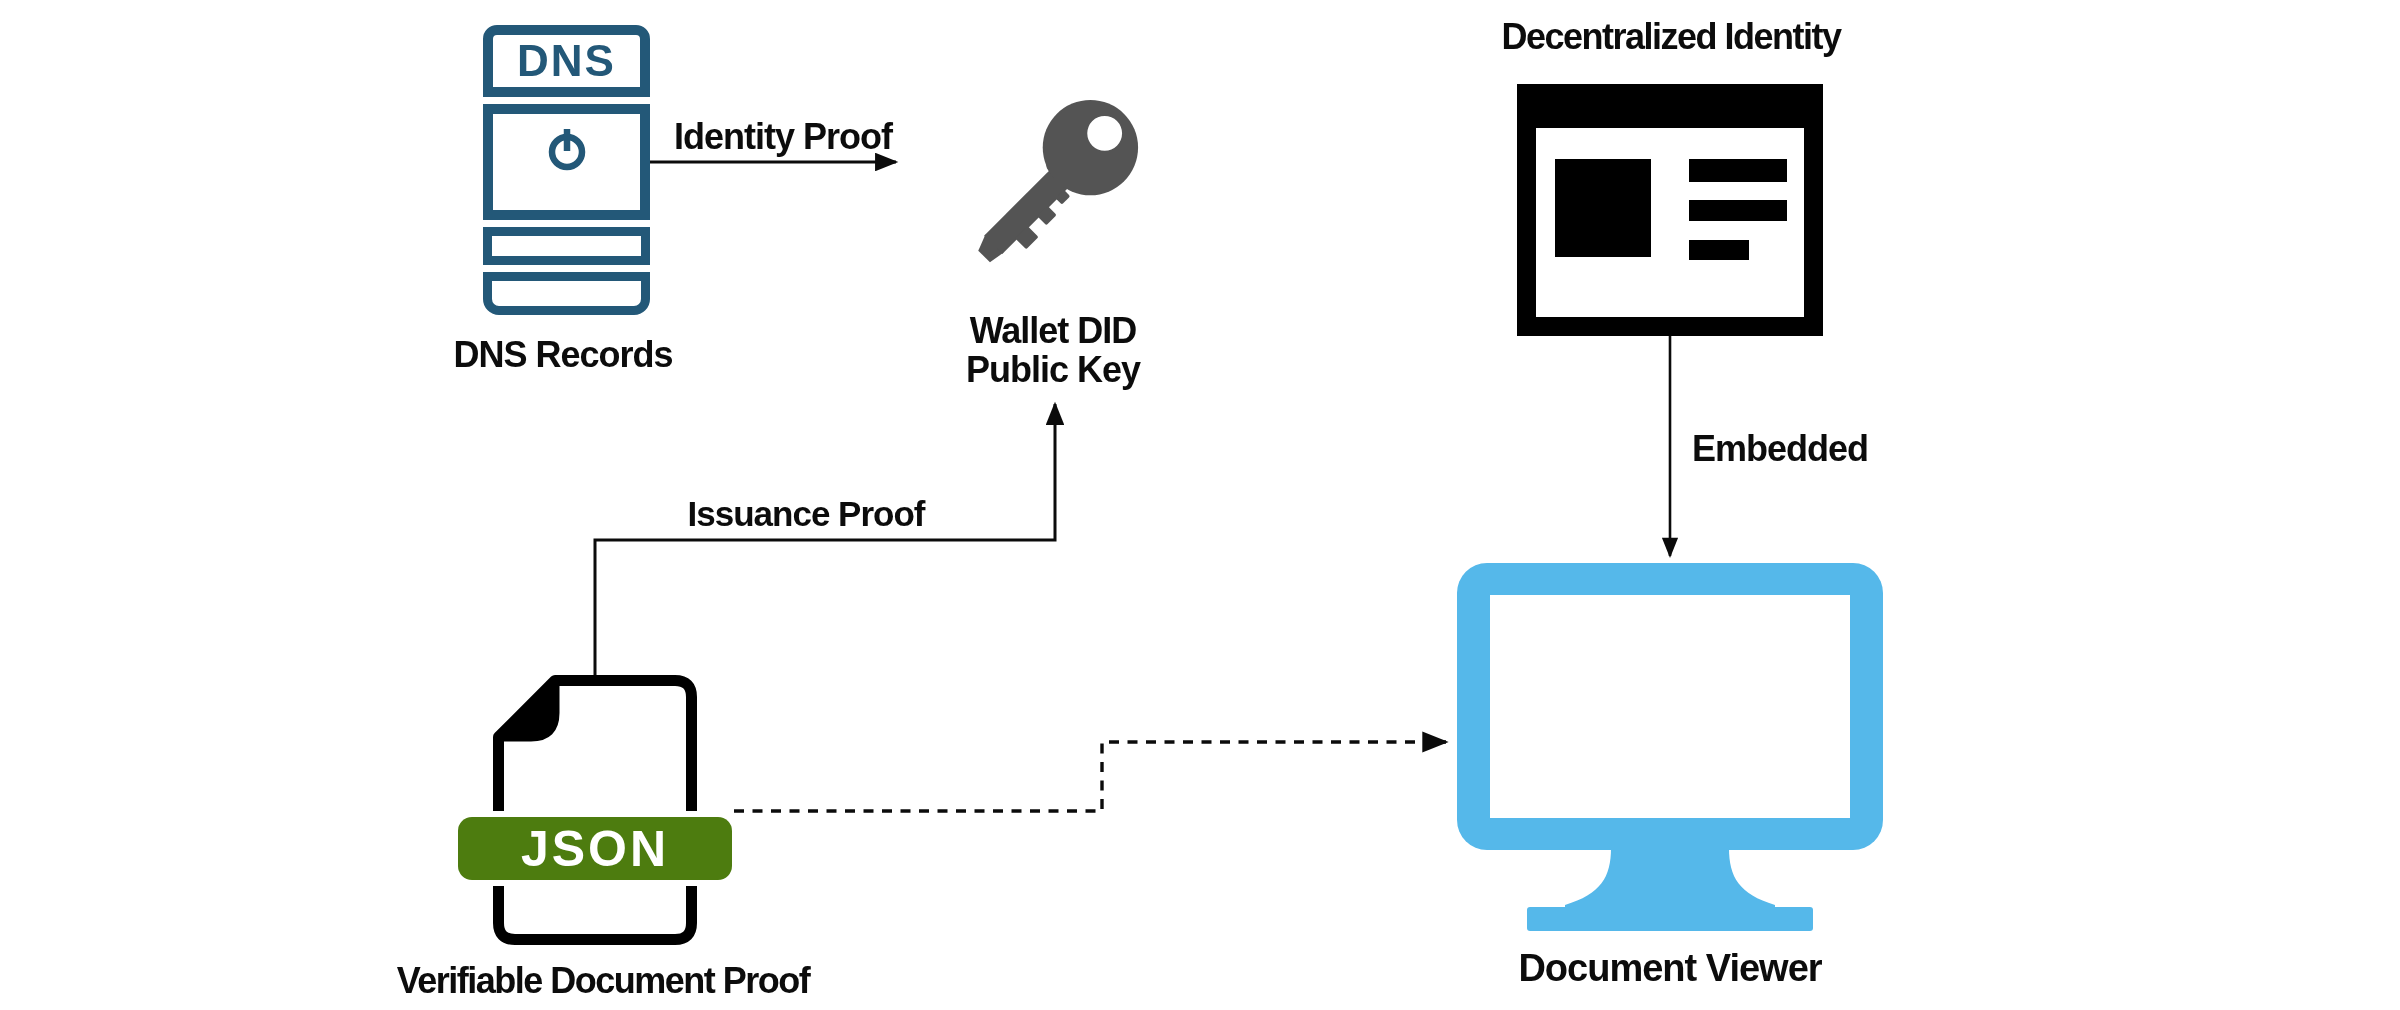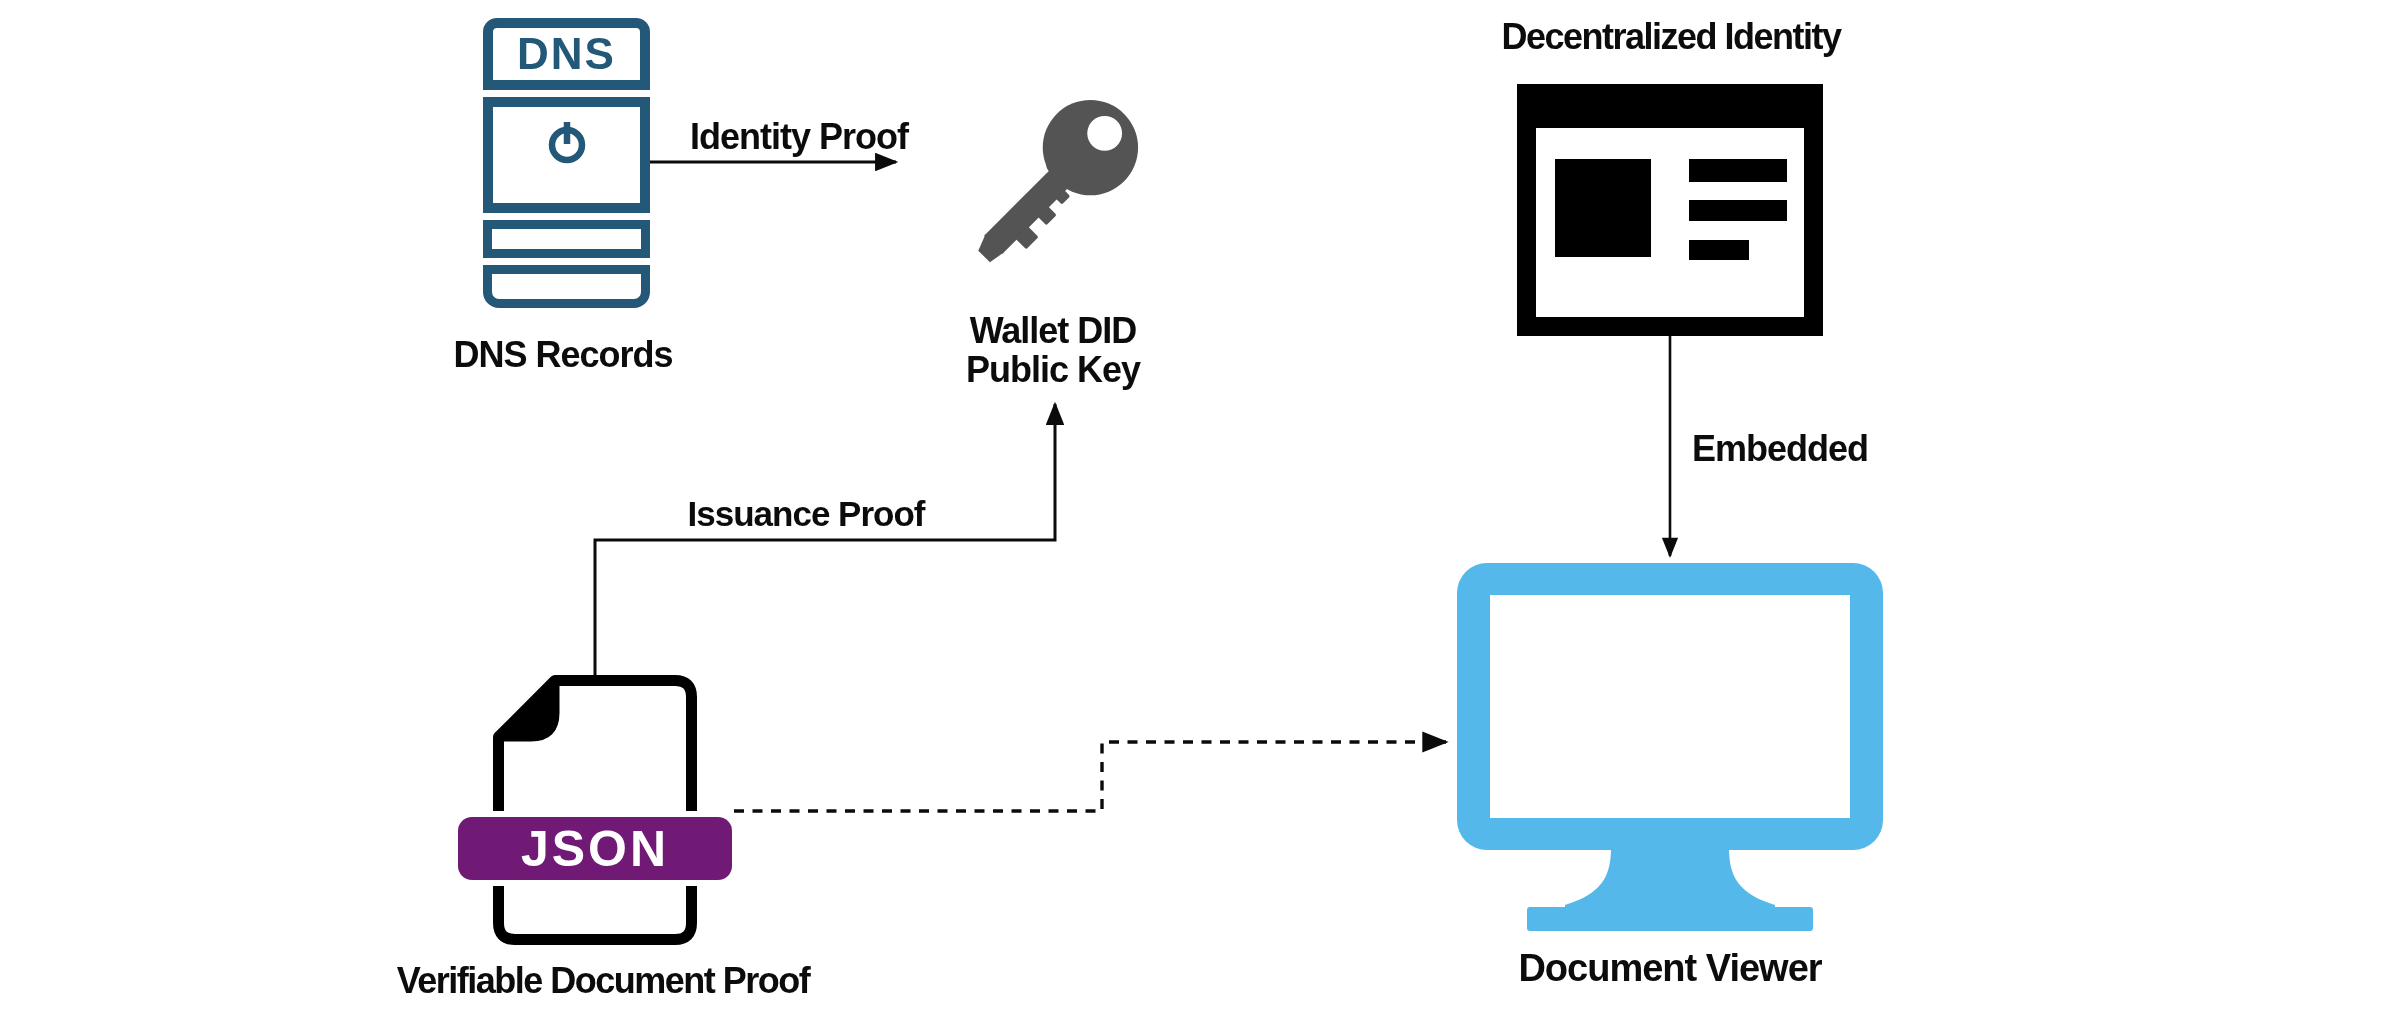--- a/index.html
+++ b/index.html
@@ -4,29 +4,29 @@
 <style>
   html,body{margin:0;padding:0;background:#ffffff;}
   #canvas{position:relative;width:2400px;height:1010px;background:var(--bg,#fff);overflow:hidden;
           font-family:"Liberation Sans","DejaVu Sans",sans-serif;}
   .lbl{position:absolute;font-weight:700;font-size:36px;letter-spacing:-1px;color:var(--text,#0c0c0c);
        white-space:nowrap;transform:translateX(-50%);line-height:1.08;text-align:center;}
   .lbl.no-center{transform:none;text-align:right;}
   svg{position:absolute;display:block;}
   .conn{fill:none;stroke:var(--ink,#0b0b0b);}
   
-  .dns{position:absolute;left:483px;top:18px;width:168px;}
+  .dns{position:absolute;left:483px;top:25px;width:168px;}
   .dns-seg{box-sizing:border-box;width:167px;background:#fff;border:10px solid var(--dns_blue,#235878);}
   .dns-seg.s1{height:72px;border-radius:14px 14px 0 0;display:flex;align-items:center;justify-content:center;}
   .dns-seg.s2{height:116px;margin-top:7px;display:flex;justify-content:center;}
   .dns-seg.s3{height:38px;margin-top:7px;border-width:9px;}
   .dns-seg.s4{height:43px;margin-top:7px;border-width:9px;border-radius:0 0 16px 16px;}
   .dns-text{font-weight:700;font-size:44px;letter-spacing:2px;color:var(--dns_blue,#235878);line-height:1;}
   
-  .json-badge{position:absolute;left:458px;top:817px;width:274px;height:63px;background:#701a75;
+  .json-badge{position:absolute;left:458px;top:817px;width:274px;height:63px;background:#4d7c0f;
               border-radius:14px;box-shadow:0 0 0 6px #fff;display:flex;align-items:center;justify-content:center;}
   .json-badge span{color:#fff;font-weight:700;font-size:50px;letter-spacing:3px;line-height:1;}
 </style>
 </head>
 <body>
 
 <div id="canvas">
 
   <svg width="2400" height="1010" style="left:0;top:0;">
     <defs>
@@ -48,21 +48,21 @@
       <svg width="44" height="46" viewBox="0 0 44 46" style="position:relative;top:12px;">
         <circle cx="22" cy="26" r="15" fill="none" stroke="#235878" stroke-width="6.5"></circle>
         <line x1="22" y1="3" x2="22" y2="25" stroke="#235878" stroke-width="6.5"></line>
       </svg>
     </div>
     <div class="dns-seg s3"></div>
     <div class="dns-seg s4"></div>
   </div>
   <div class="lbl" style="left:563px;top:336px;">DNS Records</div>
 
-  <div class="lbl" style="left:783px;top:118px;margin-left:16px;">Identity Proof</div>
+  <div class="lbl" style="left:783px;top:118px;">Identity Proof</div>
   <div class="lbl" style="left:806px;top:495px;font-size:35px;">Issuance Proof</div>
 
   <svg width="220" height="220" viewBox="0 0 240 240" style="left:948px;top:70px;">
     <g transform="rotate(-45 120 120)" fill="#545454">
       <polygon points="22,106 4,113 4,131 22,134"></polygon>
       <rect x="20" y="106" width="120" height="28"></rect>
       <rect x="42" y="132" width="19" height="17" rx="2"></rect>
       <rect x="76" y="132" width="16" height="14" rx="2"></rect>
       <rect x="104" y="132" width="13" height="10" rx="2"></rect>
       <circle cx="127" cy="105" r="7"></circle>

